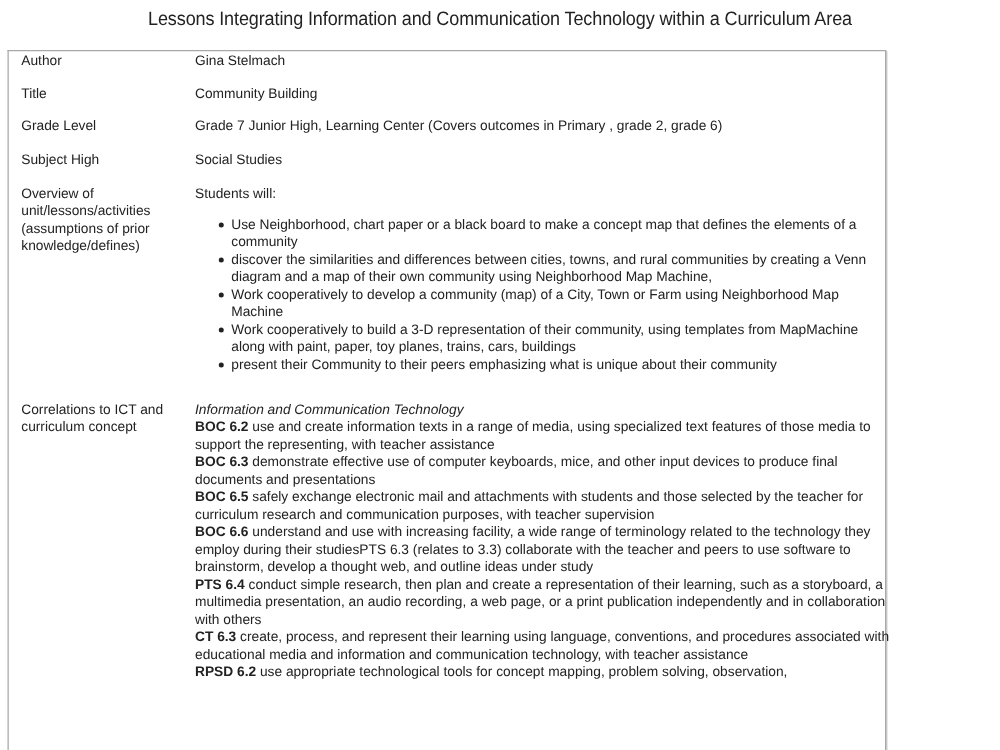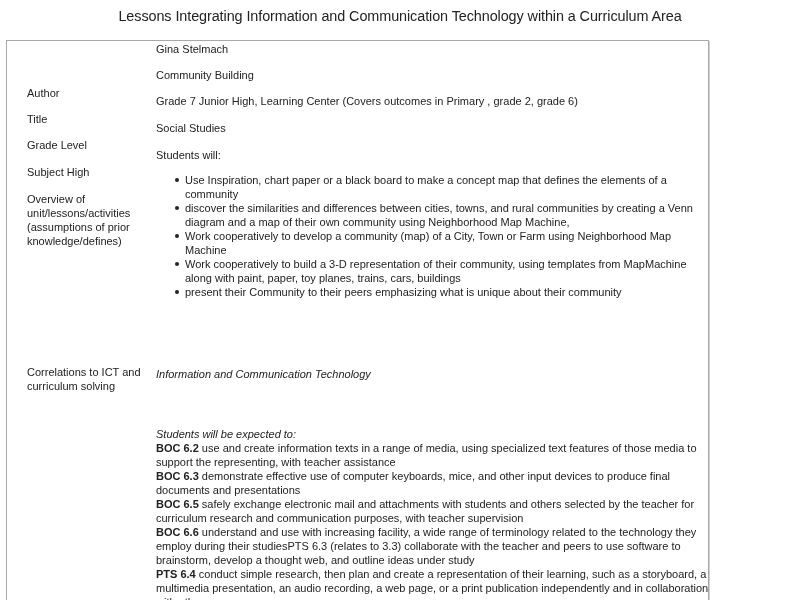--- a/index.html
+++ b/index.html
@@ -12,30 +12,30 @@
     position: absolute; left: 0; top: 7px; width: 800px;
     text-align: center; font-size: 15.5px; color: #222;
     letter-spacing: -0.1px; transform: scaleX(0.93); transform-origin: center;
   }
   .frame {
     position: absolute; left: 6px; top: 40px; width: 703px; height: 600px;
     border: 1.5px solid #a8a8a8; border-bottom: none; box-sizing: border-box;
     box-shadow: 1px 1px 0 #d0d0d0;
   }
   .row { position: absolute; left: 0; width: 100%; font-size: 11px; line-height: 14px; }
-  .label { position: absolute; left: 20px; width: 125px; color: #222; margin-top: 44px; }
+  .label { position: absolute; left: 10px; width: 125px; color: #222; }
   .value { position: absolute; left: 149px; width: 560px; color: #222; }
   .short .label, .short .value { top: 0; }
   ul.bullets { list-style: none; margin: 11px 0 0 0; padding: 0; }
   ul.bullets li { position: relative; padding-left: 29px; width: 530px; }
   ul.bullets li::before {
     content: ""; position: absolute; left: 19px; top: 5px;
     width: 4px; height: 4px; border-radius: 50%; background: #222;
   }
-  .italic { font-style: italic; margin-top: 46px; }
+  .italic { font-style: italic; }
   .code { font-weight: bold; }
   .outcome { width: 560px; }
 </style>
 </head>
 <body>
 
 <div class="doc-title">Lessons Integrating Information and Communication Technology within a Curriculum Area</div>
 
 <div class="frame">
 
@@ -57,36 +57,36 @@
   <div class="row short" style="top:80px;">
     <div class="label">Subject High</div>
     <div class="value">Social Studies</div>
   </div>
 
   <div class="row" style="top:107px;">
     <div class="label">Overview of unit/lessons/activities (assumptions of prior knowledge/defines)</div>
     <div class="value">
       <div>Students will:</div>
       <ul class="bullets">
-        <li>Use Inspiration, chart paper or a black board to make a concept map that defines the elements of a community</li>
+        <li>Use Neighborhood, chart paper or a black board to make a concept map that defines the elements of a community</li>
         <li>discover the similarities and  differences between cities, towns, and rural communities by creating a Venn diagram and a map of their own community using Neighborhood Map Machine,</li>
         <li>Work cooperatively to develop a community (map)  of a City, Town or Farm using Neighborhood Map Machine</li>
         <li>Work cooperatively to build a 3-D representation of their community, using templates from MapMachine along with paint, paper, toy planes, trains, cars, buildings</li>
         <li>present their Community to their peers emphasizing what is unique about their community</li>
       </ul>
     </div>
   </div>
 
   <div class="row" style="top:280px;">
-    <div class="label">Correlations to ICT and curriculum solving</div>
+    <div class="label">Correlations to ICT and curriculum concept</div>
     <div class="value">
       <div class="italic">Information and Communication Technology</div>
-      <div class="italic">Students will be expected to:</div>
       <div class="outcome"><span class="code">BOC 6.2</span><span> use and create information texts in a range of media, using specialized text features of those media to support the representing, with teacher assistance</span></div>
       <div class="outcome"><span class="code">BOC 6.3</span><span> demonstrate effective use of computer keyboards, mice, and other input devices to produce final documents and presentations</span></div>
-      <div class="outcome"><span class="code">BOC 6.5</span><span> safely exchange electronic mail and attachments with students and others selected by the teacher for curriculum research and communication purposes, with teacher supervision</span></div>
+      <div class="outcome"><span class="code">BOC 6.5</span><span> safely exchange electronic mail and attachments with students and those selected by the teacher for curriculum research and communication purposes, with teacher supervision</span></div>
       <div class="outcome"><span class="code">BOC 6.6</span><span> understand and use with increasing facility, a wide range of terminology related to the technology they employ during their studiesPTS 6.3 (relates to 3.3) collaborate with the teacher and peers to use software to brainstorm, develop a thought web, and outline ideas under study</span></div>
       <div class="outcome"><span class="code">PTS 6.4</span><span> conduct simple research, then plan and create a representation of their learning, such as a storyboard, a multimedia presentation, an audio recording, a web page, or a print publication independently and in collaboration with others</span></div>
+      <div class="outcome"><span class="code">CT 6.3</span><span> create, process, and represent their learning using language, conventions, and procedures associated with educational media and information and communication technology, with teacher assistance</span></div>
       <div class="outcome"><span class="code">RPSD 6.2</span><span> use appropriate technological tools for concept mapping, problem solving, observation,</span></div>
     </div>
   </div>
 
 </div>
 
 </body></html>

